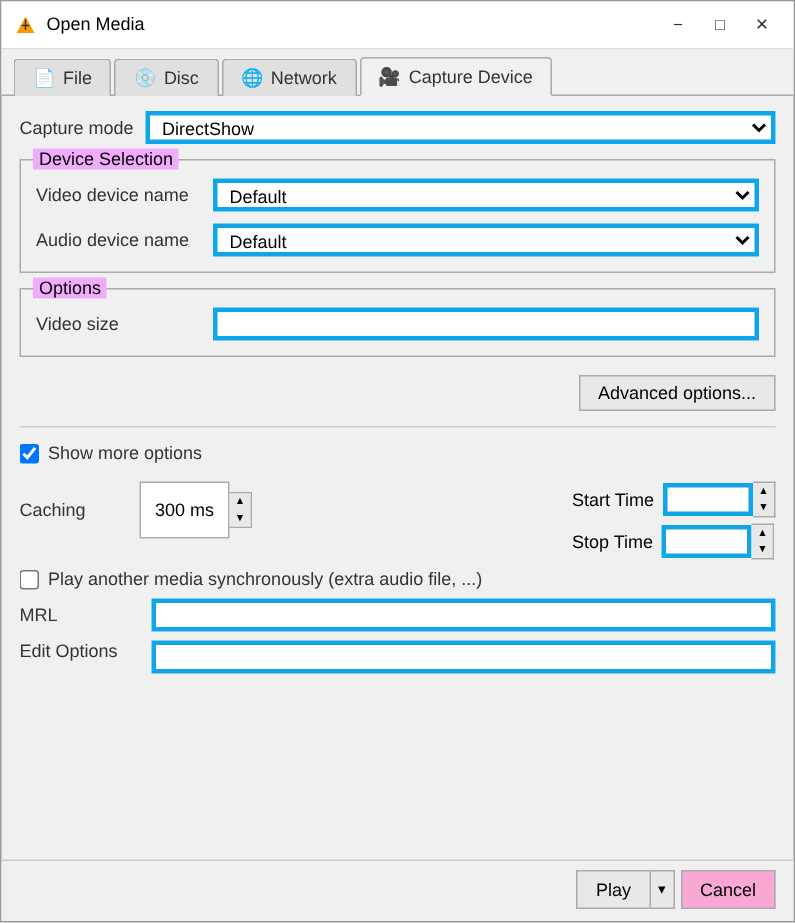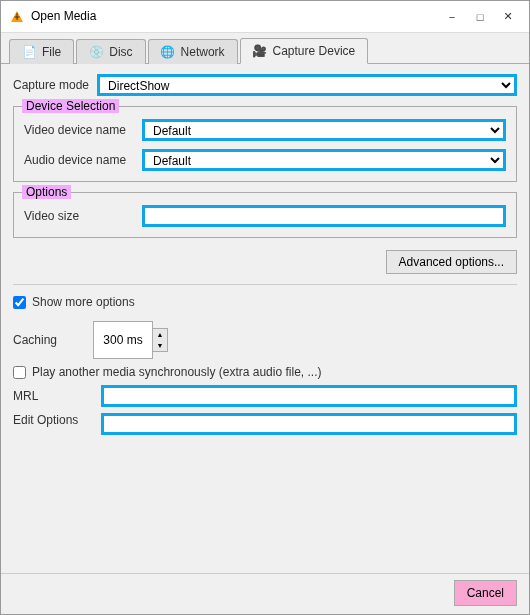--- a/index.html
+++ b/index.html
@@ -400,20 +400,42 @@
           <span class="form-label">Caching</span>
           <div class="spinner-wrapper">
             <input type="text" value="300 ms" style="width: 60px; height: 38px; border: 1px solid rgb(170, 170, 170); text-align: center; font-size: 12px;">
             <div class="spinner-btns">
               <button class="spinner-btn">▲</button>
               <button class="spinner-btn">▼</button>
             </div>
           </div>
         </div>
 
+        <div class="time-col" style="margin-left:auto;">
+          <div class="time-row">
+            <span class="time-label">Start Time</span>
+            <div class="spinner-wrapper">
+              <input type="text" class="time-input" style="">
+              <div class="spinner-btns">
+                <button class="spinner-btn">▲</button>
+                <button class="spinner-btn">▼</button>
+              </div>
+            </div>
+          </div>
+          <div class="time-row">
+            <span class="time-label">Stop Time</span>
+            <div class="spinner-wrapper">
+              <input type="text" class="time-input" style="">
+              <div class="spinner-btns">
+                <button class="spinner-btn">▲</button>
+                <button class="spinner-btn">▼</button>
+              </div>
+            </div>
+          </div>
+        </div>
       </div>
 
       <div class="checkbox-row">
         <input type="checkbox" style="">
         <span class="form-label">Play another media synchronously (extra audio file, ...)</span>
       </div>
 
       <div class="mrl-row">
         <span class="form-label" style="width:80px;">MRL</span>
         <input type="text" class="mrl-input" style="">
@@ -422,15 +444,19 @@
       <div class="edit-options-row">
         <span class="form-label" style="width:80px;">Edit Options</span>
         <input type="text" class="edit-options-input" style="">
       </div>
 
     </div>
 
   </div>
 
   <div class="footer">
+    <div class="play-btn-wrap">
+      <button class="play-btn">Play</button>
+      <button class="play-dropdown-btn">▾</button>
+    </div>
     <button class="cancel-btn">Cancel</button>
   </div>
 </div>
 
 </body></html>

